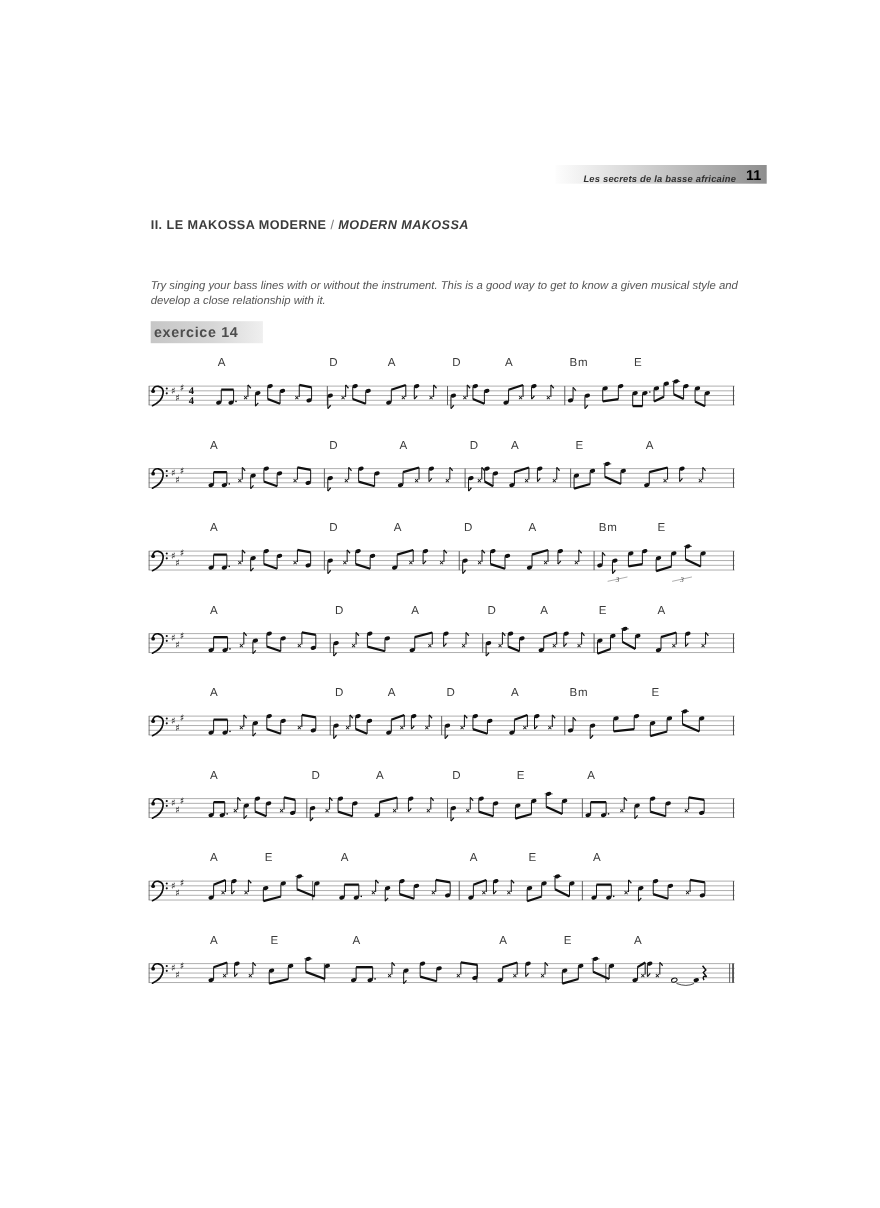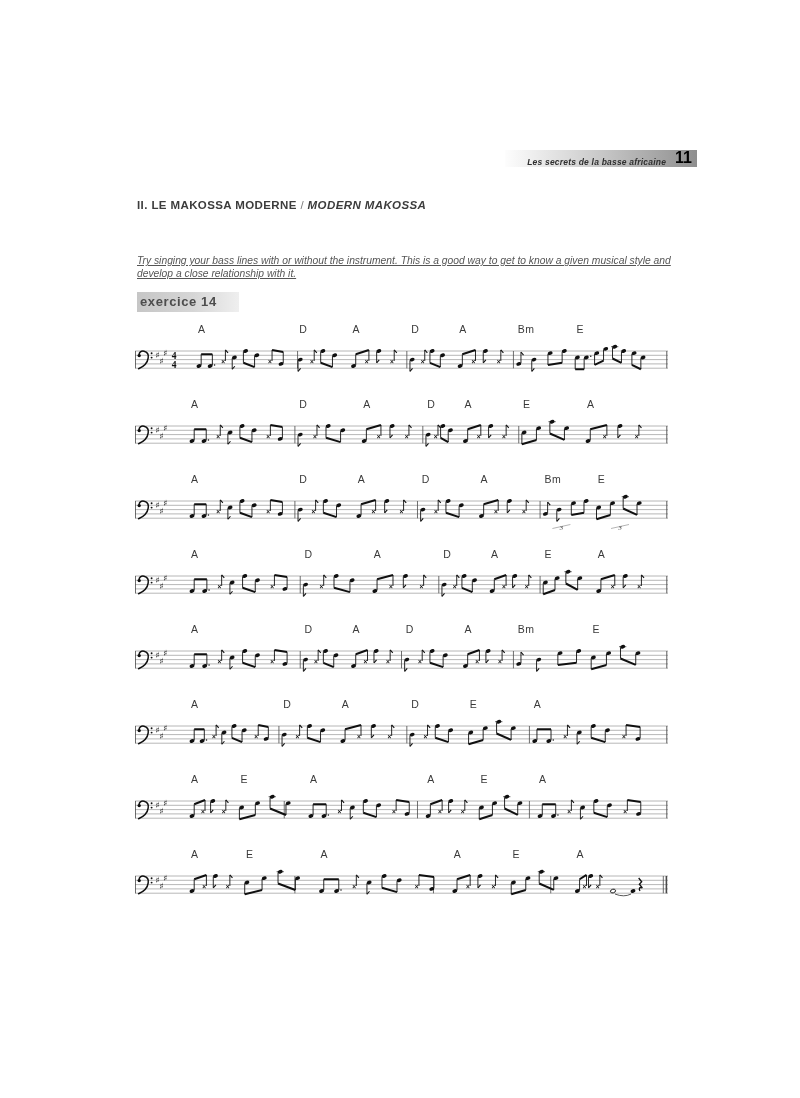--- a/index.html
+++ b/index.html
@@ -11,34 +11,34 @@
   .header-bar {
     position:absolute; top:150px; left:505px; width:192px; height:17px;
     background:linear-gradient(to right,#fdfdfd 0%,#d9d9d9 35%,#8e8e8e 100%);
     display:flex; align-items:flex-end; justify-content:flex-end;
     padding-right:5px; gap:9px;
   }
   .book-title {
     font-size:8.5px; font-style:italic; font-weight:bold; color:#2f2f2f;
     letter-spacing:0.2px;
   }
-  .page-number { font-size:16px; font-weight:bold; color:#000; }
+  .page-number { font-size:13px; font-weight:bold; color:#000; }
   .section-title {
     position:absolute; top:199px; left:137px; width:535px;
     font-size:11.5px; font-weight:bold; color:#3c3c3c; letter-spacing:0.4px;
   }
   .section-title .sep { font-weight:normal; color:#7a7a7a; }
   .section-title .en { font-style:italic; }
   .para-fr {
     position:absolute; top:221px; left:137px; width:540px;
     font-size:10.5px; line-height:13px; color:#484848;
   }
   .para-en {
     position:absolute; top:254px; left:137px; width:540px;
-    font-size:10.3px; line-height:13px; color:#555; font-style:italic;text-decoration:underline;
+    font-size:10.3px; line-height:13px; color:#555; font-style:italic;
   }
   .exercise-bar {
     position:absolute; top:292px; left:137px;
     background:linear-gradient(to right,#c6c6c6 0%,#d6d6d6 55%,#efefef 100%);
     font-size:13px; font-weight:bold; color:#4d4d4d; letter-spacing:0.6px;
     padding:2px 22px 3px 3px;
   }
   .staves { position:absolute; top:322px; left:135px; width:535px; }
   .staves svg { display:block; margin-bottom:5px; }
 </style>

